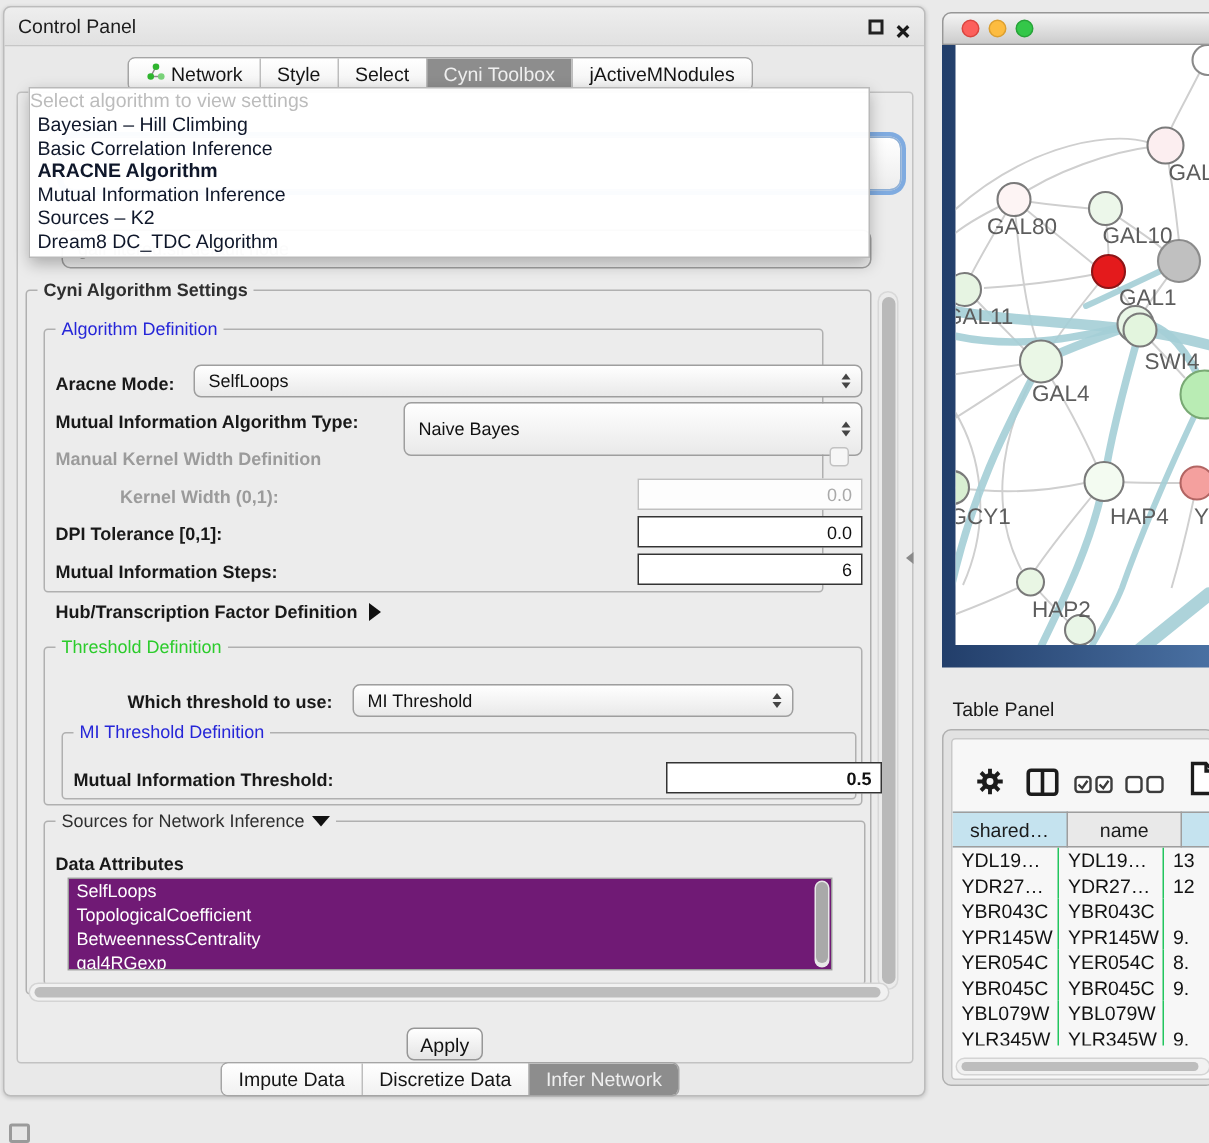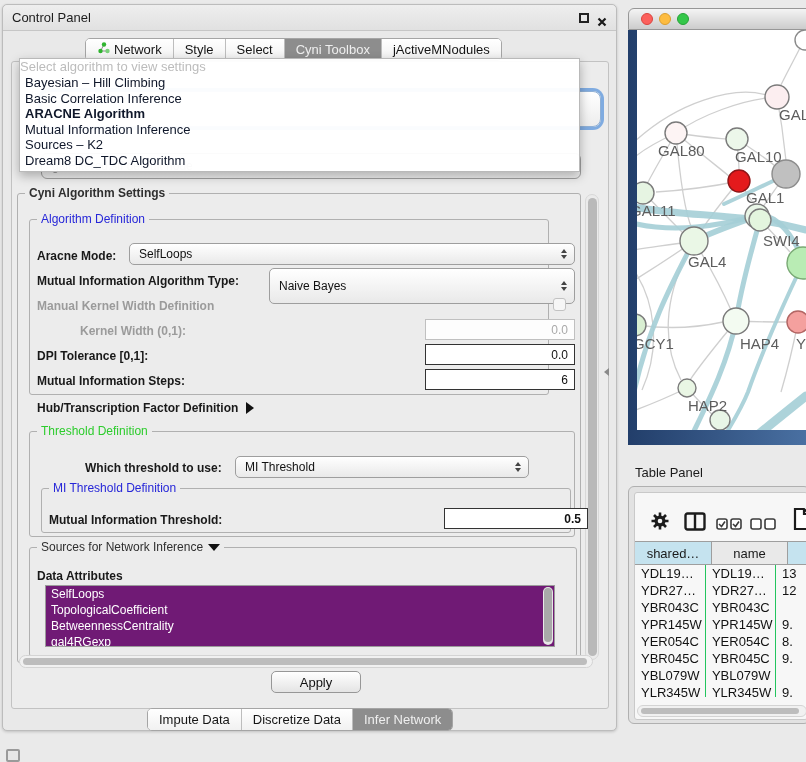--- a/index.html
+++ b/index.html
@@ -280,21 +280,21 @@
       </div>
     <div class="list-scroll">
       <div class="list-thumb"></div>
     </div>
   </div>
 
   <div class="scroll-h" style="left:16px; top:650px; width:574px; height:13px;">
     <div class="thumb-h" style="left:3px; top:2px; width:564px; height:7px;"></div>
   </div>
 
-  <div class="btn" style="left:268px; top:666px; width:90px; height:22px;">
+  <div class="btn" style="left:268px; top:680px; width:51px; height:22px;">
     <span>Apply</span>
   </div>
 
   <div id="bottom-tabs" class="tabbar">
       <div class="tab">
         <span>Impute Data</span>
       </div>
       <div class="tab">
         <span>Discretize Data</span>
       </div>

